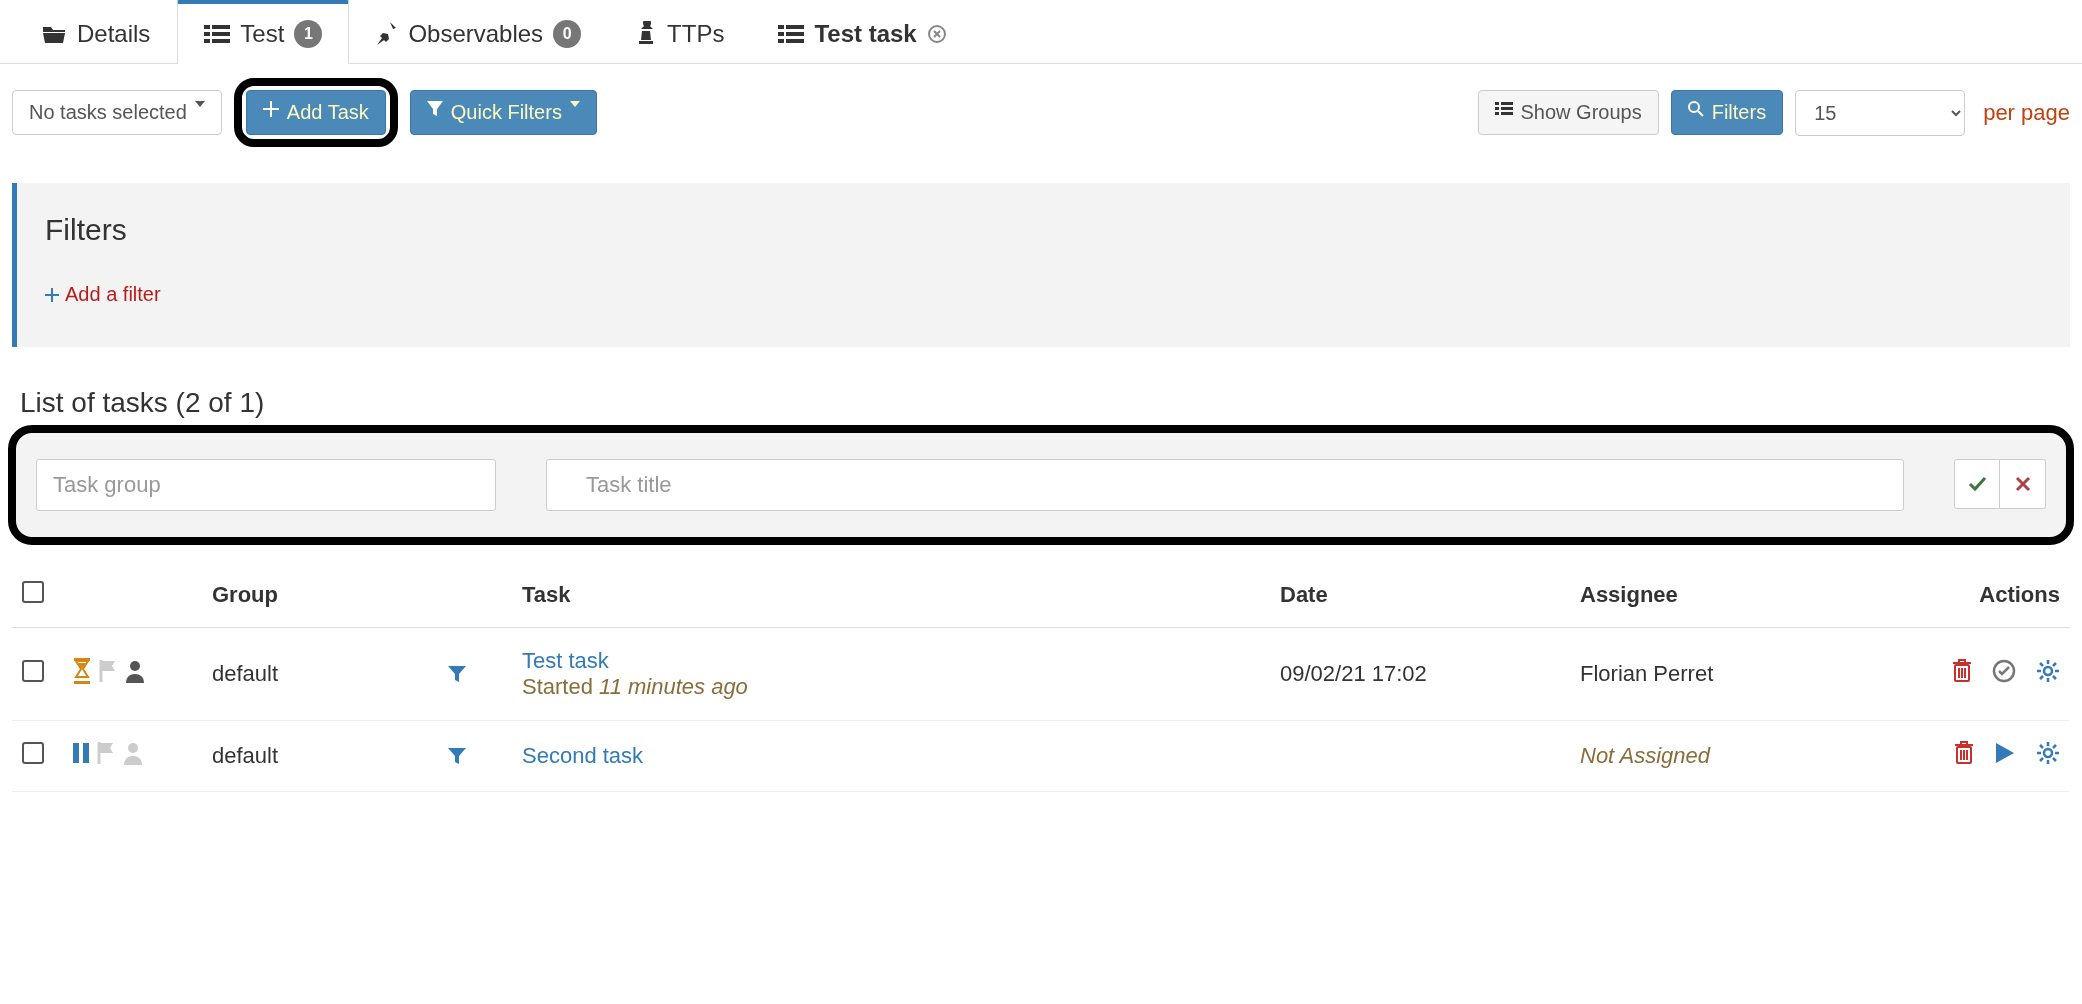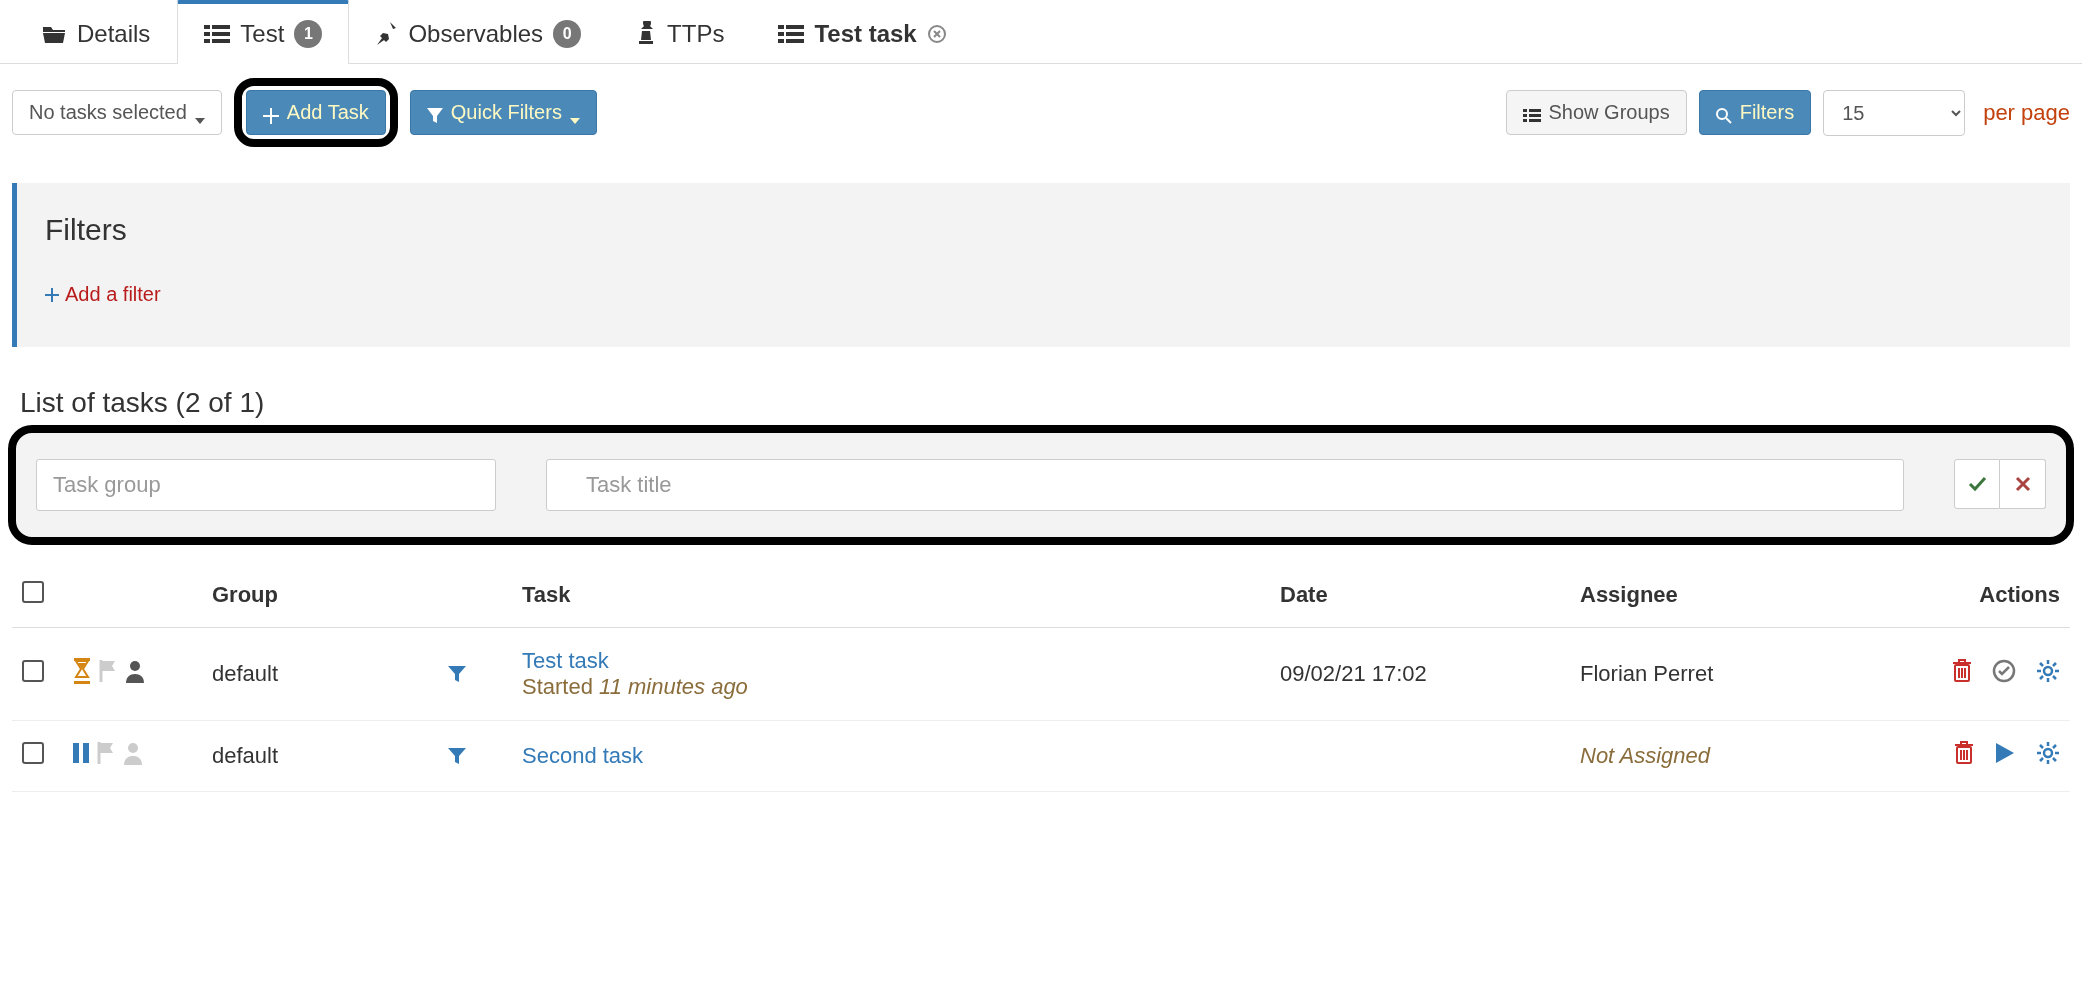--- a/index.html
+++ b/index.html
@@ -52,21 +52,21 @@
   .tab .bold-label { font-weight: bold; }
   .tab .close-x { color: #888; }
   .toolbar {
     display: flex;
     align-items: center;
     padding: 14px 12px 36px 12px;
     gap: 12px;
   }
   .btn {
     display: inline-flex;
-    align-items: flex-end;
+    align-items: flex-start;
     gap: 8px;
     border: 1px solid #ccc;
     background: #fff;
     color: #555;
     padding: 10px 16px;
     border-radius: 4px;
     font-size: 20px;
     cursor: pointer;
   }
   .btn.primary { background: #4b89b9; border-color: #3a77a7; color: #fef9c3; }
@@ -79,21 +79,21 @@
     display:inline-block;
   }
   .toolbar-spacer { flex: 1; }
   .select {
     border: 1px solid #ccc;
     background: #fff;
     padding: 10px 14px;
     border-radius: 4px;
     font-size: 20px;
     color:#555;
-    width: 142px;
+    width: 170px;
   }
   .perpage { color:#c2410c; font-size:22px; margin-left:6px; }
   .highlight-ring {
     border: 8px solid #000;
     border-radius: 20px;
     padding: 4px;
     display:inline-flex;
   }
   .filters-panel {
     border-left: 5px solid #337ab7;

